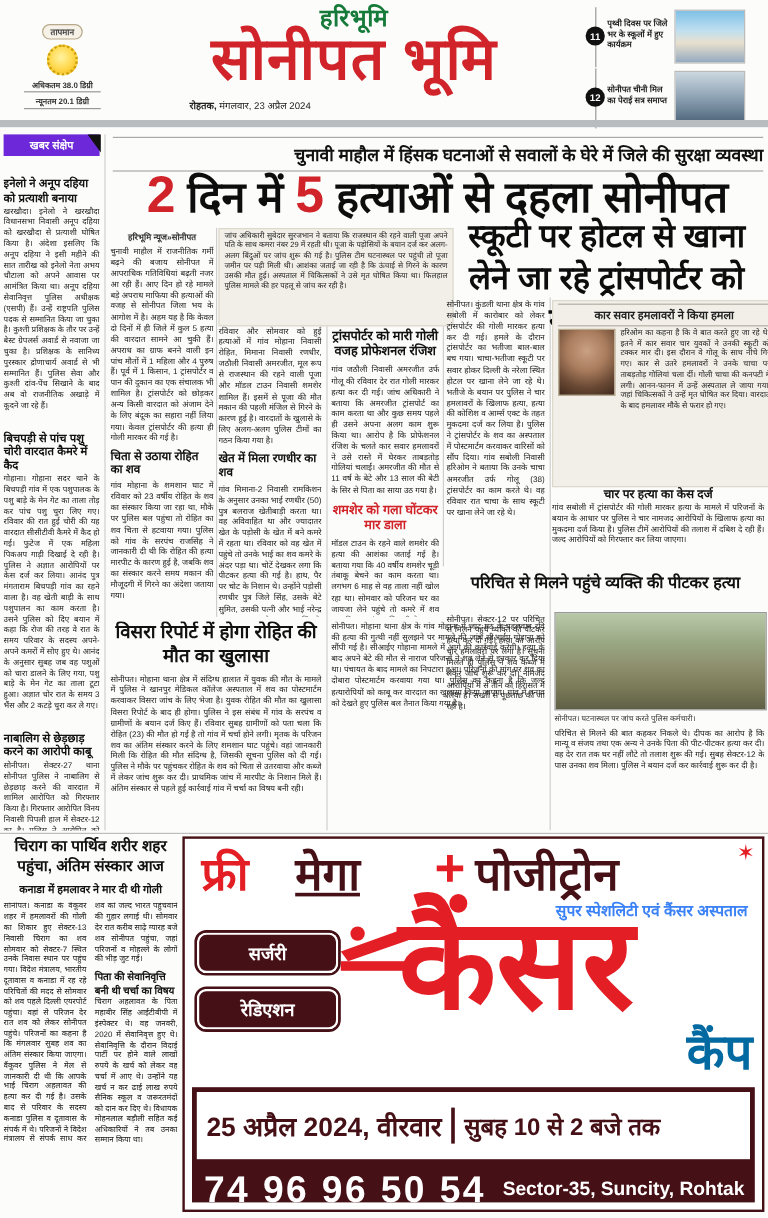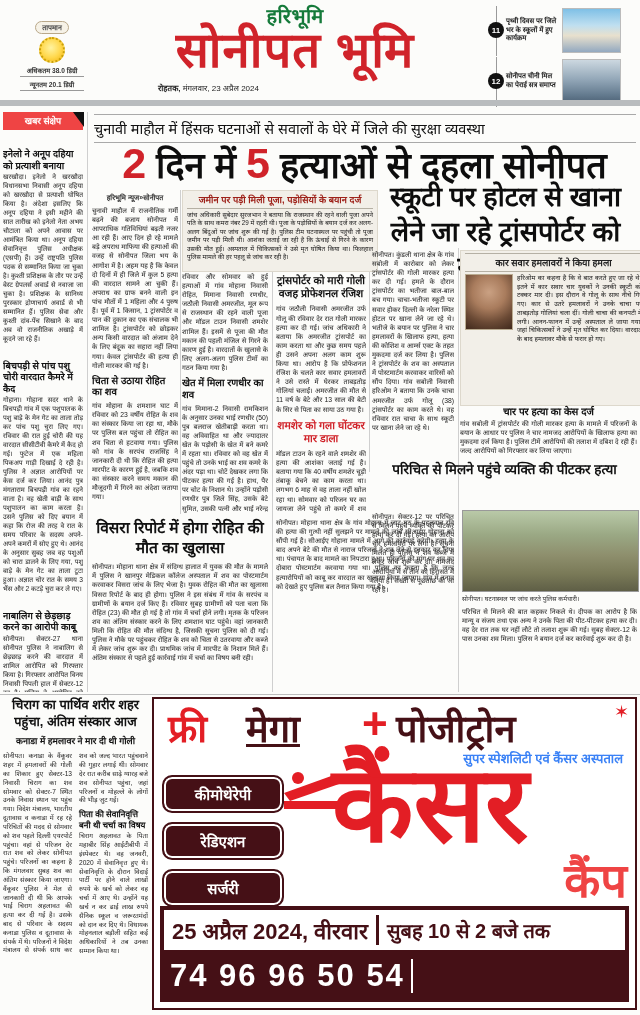--- a/index.html
+++ b/index.html
@@ -29,31 +29,31 @@
   .teaser .rail{position:absolute;left:8px;top:-2px;bottom:-4px;width:1px;background:#9a9a9a;}
   .badge{position:absolute;left:0;width:16px;height:16px;border-radius:50%;background:#111;color:#fff;
          font-size:8px;font-weight:bold;display:flex;align-items:center;justify-content:center;}
   .tz{font-size:6.9px;font-weight:bold;width:52px;line-height:1.25;color:#222;}
   .thumb{width:57px;height:43px;border:1px solid #bbb;flex:none;}
   .thumb1{background:linear-gradient(180deg,#7fc0e6 0%,#bfdff0 38%,#e8e0cd 62%,#93a9c0 100%);}
   .thumb2{background:linear-gradient(180deg,#ccd8e0 0%,#93a7b8 45%,#657c90 80%,#4d6276 100%);}
   .graybar{left:0;top:100px;width:640px;height:6px;background:#b9bcbe;}
 
   
-  .sb-label{left:3px;top:112px;width:80px;background:#ef4444;color:#fff;font-size:9px;font-weight:800;
+  .sb-label{left:3px;top:112px;width:80px;background:#6d28d9;color:#fff;font-size:9px;font-weight:800;
             text-align:center;padding:2px 0 3px;position:absolute;}
   .sb-label .fold{position:absolute;right:-1px;top:0;width:0;height:0;
                   border-top:15px solid #111;border-left:11px solid transparent;}
   .sidebar{left:3px;top:132px;width:80px;height:560px;overflow:hidden;}
   .sidebar h3{font-size:9.5px;font-weight:800;line-height:1.22;margin:16px 0 2px;}
   .sidebar p{font-size:6.7px;}
 
   
   .kicker{left:94px;top:114px;width:542px;border-top:1px solid #a9a9a9;border-bottom:1px solid #a9a9a9;
-          padding:3px 0 4px;text-align:left;font-size:14.5px;font-weight:400;color:#111;}
+          padding:3px 0 4px;text-align:right;font-size:14.5px;font-weight:700;color:#111;}
   .mainhl{left:92px;top:138px;width:545px;text-align:center;font-weight:800;font-size:36px;line-height:1.2;
           color:#0d0d0d;white-space:nowrap;}
   .mainhl .num{color:#d0232a;font-weight:900;font-size:43px;}
   .byline{font-size:7px;font-weight:bold;text-align:center;margin-bottom:4px;color:#333;}
   .colA{left:92px;top:193px;width:86px;height:321px;overflow:hidden;}
   .colsub{font-size:9.8px;font-weight:800;line-height:1.2;margin:5px 0 3px;}
   .box{background:#f2efe8;border:1px solid #ddd8cc;}
   .pooja{left:182px;top:190px;width:186px;height:76px;padding:2px 4px;overflow:hidden;}
   .boxtitle{font-size:9.3px;font-weight:800;color:#9e221a;text-align:center;
             border-bottom:1px solid #b5b0a4;padding-bottom:2px;margin-bottom:2px;}
@@ -70,21 +70,21 @@
   .attack .row{display:flex;gap:4px;}
   .mugshot{width:46px;height:54px;flex:none;border:1px solid #b9ab90;
            background:radial-gradient(circle at 50% 32%,#caa183 0%,#a97c5d 38%,#6b4a35 70%,#40291c 100%);}
   .attack p{font-size:6.5px;}
   .case-sub{left:460px;top:404px;width:177px;font-size:10px;font-weight:800;text-align:center;}
   .case-body{left:460px;top:419px;width:177px;height:56px;overflow:hidden;}
   .visra{left:92px;top:518px;width:176px;height:174px;overflow:hidden;}
   .secthl{font-size:15.5px;font-weight:800;text-align:center;line-height:1.3;margin-bottom:4px;}
   .ravi{left:276px;top:518px;width:178px;height:174px;overflow:hidden;}
   .ravi .secthl{font-size:14px;}
-  .parichit-hl{left:372px;top:461px;width:265px;font-size:13.5px;font-weight:800;text-align:center;line-height:1.3;}
+  .parichit-hl{left:372px;top:477px;width:265px;font-size:13.5px;font-weight:800;text-align:center;line-height:1.3;}
   .parichit-col{left:372px;top:512px;width:82px;height:180px;overflow:hidden;}
   .parichit-fig{left:462px;top:510px;width:175px;}
   .scene{width:175px;height:80px;border:1px solid #999;
          background:linear-gradient(180deg,#b9c9a8 0%,#9aa884 30%,#8e8f6d 55%,#7a7a58 78%,#5f5f46 100%);}
   .caption{font-size:6.4px;color:#333;margin-top:2px;}
   .parichit-body{left:462px;top:607px;width:175px;height:85px;overflow:hidden;}
 
   
   .chirag{left:3px;top:697px;width:145px;height:316px;overflow:hidden;}
   .chirag h2{font-size:12.8px;font-weight:800;text-align:center;line-height:1.3;}
@@ -99,23 +99,23 @@
   .ad .mega{position:absolute;left:92px;top:2px;font-size:38px;font-weight:900;color:#451016;text-decoration:underline;}
   .ad .plus{position:absolute;left:208px;top:0px;font-size:44px;font-weight:900;color:#e31e25;}
   .ad .positron{position:absolute;left:242px;top:2px;font-size:38px;font-weight:900;color:#451016;}
   .ad .star{position:absolute;right:6px;top:2px;font-size:18px;color:#e31e25;}
   .ad .tagline{position:absolute;right:12px;top:50px;font-size:13px;font-weight:800;color:#3b82f6;}
   .pillcol{position:absolute;left:8px;top:76px;width:122px;}
   .pill2{background:#451016;color:#fff;font-size:15px;font-weight:800;text-align:center;
          padding:7px 2px;border-radius:10px;margin-bottom:9px;box-shadow:inset 0 0 0 2px #fff;border:2px solid #451016;}
   .patient{position:absolute;left:128px;top:72px;}
   .cancer{position:absolute;left:178px;top:52px;font-size:106px;font-weight:900;color:#e31e25;line-height:1;}
-  .camp{position:absolute;right:8px;top:148px;font-size:47px;font-weight:900;color:#ef4444;}
+  .camp{position:absolute;right:8px;top:148px;font-size:41px;font-weight:900;color:#0369a1;}
   .adpanel{position:absolute;left:6px;right:6px;bottom:6px;height:96px;background:#451016;padding:4px;box-sizing:border-box;}
-  .adrow1{background:#fff;color:#451016;display:flex;align-items:center;height:40px;font-weight:800;}
+  .adrow1{background:#fff;color:#451016;display:flex;align-items:center;height:56px;font-weight:800;}
   .adrow1 .d{font-size:22px;padding:0 8px;white-space:nowrap;}
   .adrow1 .sep{width:3px;height:30px;background:#451016;}
   .adrow1 .t{font-size:20px;padding:0 8px;white-space:nowrap;}
   .adrow2{color:#fff;display:flex;align-items:center;height:44px;margin-top:4px;}
   .adrow2 .ph{font-size:31px;font-weight:900;letter-spacing:2px;padding:0 6px;white-space:nowrap;}
   .adrow2 .sep{width:2px;height:34px;background:#fff;}
   .adrow2 .ad-addr{font-size:16px;font-weight:800;padding:0 8px;white-space:nowrap;}
 </style>
 </head>
 <body>
@@ -180,21 +180,20 @@
   </div>
 
   <div class="colA abs">
     <div class="byline">हरिभूमि न्यूज»सोनीपत</div>
     <p>चुनावी माहौल में राजनीतिक गर्मी बढ़ने की बजाय सोनीपत में आपराधिक गतिविधियां बढ़ती नजर आ रही हैं। आए दिन हो रहे मामले बड़े अपराध माफिया की हत्याओं की वजह से सोनीपत जिला भय के आगोश में है। अहम यह है कि केवल दो दिनों में ही जिले में कुल 5 हत्या की वारदात सामने आ चुकी हैं। अपराध का ग्राफ बनने वाली इन पांच मौतों में 1 महिला और 4 पुरुष हैं। पूर्व में 1 किसान, 1 ट्रांसपोर्टर व पान की दुकान का एक संचालक भी शामिल है। ट्रांसपोर्टर को छोड़कर अन्य किसी वारदात को अंजाम देने के लिए बंदूक का सहारा नहीं लिया गया। केवल ट्रांसपोर्टर की हत्या ही गोली मारकर की गई है।</p>
     <h4 class="colsub">चिता से उठाया रोहित का शव</h4>
     <p>गांव मोहाना के शमशान घाट में रविवार को 23 वर्षीय रोहित के शव का संस्कार किया जा रहा था, मौके पर पुलिस बल पहुंचा तो रोहित का शव चिता से हटवाया गया। पुलिस को गांव के सरपंच राजसिंह ने जानकारी दी थी कि रोहित की हत्या मारपीट के कारण हुई है, जबकि शव का संस्कार करने समय मकान की मौजूदगी में गिरने का अंदेशा जताया गया।</p>
   </div>
 
   <div class="abs box pooja">
-    <div class="boxtitle">जमीन पर पड़ी मिली पूजा, पड़ोसियों के बयान दर्ज</div>
     <p>जांच अधिकारी सुबेदार सुरजभान ने बताया कि राजस्थान की रहने वाली पूजा अपने पति के साथ कमरा नंबर 29 में रहती थी। पूजा के पड़ोसियों के बयान दर्ज कर अलग-अलग बिंदुओं पर जांच शुरू की गई है। पुलिस टीम घटनास्थल पर पहुंची तो पूजा जमीन पर पड़ी मिली थी। आशंका जताई जा रही है कि ऊंचाई से गिरने के कारण उसकी मौत हुई। अस्पताल में चिकित्सकों ने उसे मृत घोषित किया था। फिलहाल पुलिस मामले की हर पहलू से जांच कर रही है।</p>
   </div>
 
   <div class="abs scooty-hl">स्कूटी पर होटल से खाना लेने जा रहे ट्रांसपोर्टर को गोली मारी</div>
 
   <div class="abs colB">
     <p>रविवार और सोमवार को हुई हत्याओं में गांव मोहाना निवासी रोहित, मिमाना निवासी रणधीर, जठौली निवासी अमरजीत, मूल रूप से राजस्थान की रहने वाली पूजा और मॉडल टाउन निवासी शमशेर शामिल हैं। इसमें से पूजा की मौत मकान की पहली मंजिल से गिरने के कारण हुई है। वारदातों के खुलासे के लिए अलग-अलग पुलिस टीमों का गठन किया गया है।</p>
     <h4 class="colsub">खेत में मिला रणधीर का शव</h4>
     <p>गांव मिमाना-2 निवासी रामकिशन के अनुसार उनका भाई रणधीर (50) पुत्र बलराज खेतीबाड़ी करता था। वह अविवाहित था और ज्यादातर खेत के पड़ोसी के खेत में बने कमरे में रहता था। रविवार को वह खेत में पहुंचे तो उनके भाई का शव कमरे के अंदर पड़ा था। चोटें देखकर लगा कि पीटकर हत्या की गई है। हाथ, पैर पर चोट के निशान थे। उन्होंने पड़ोसी रणधीर पुत्र जिले सिंह, उसके बेटे सुमित, उसकी पत्नी और भाई नरेन्द्र पर हत्या का आरोप जताया। जिसके आधार पर केस दर्ज कर लिया गया है।</p>
   </div>
@@ -255,40 +254,40 @@
 
   <div class="abs ad">
     <span class="free">फ्री</span>
     <span class="mega">मेगा</span>
     <span class="plus">+</span>
     <span class="positron">पोजीट्रोन</span>
     <span class="star">✶</span>
     <div class="tagline">सुपर स्पेशलिटी एवं कैंसर अस्पताल</div>
 
     <div class="pillcol">
-      <div class="pill2">कीमोथेरेपी</div>
+      <div class="pill2">सर्जरी</div>
       <div class="pill2">रेडिएशन</div>
-      <div class="pill2">सर्जरी</div>
     </div>
 
     <svg class="patient" width="64" height="40" viewBox="0 0 64 40">
       <circle cx="16" cy="7" r="6" fill="#e31e25"></circle>
       <path d="M2 22 L52 4 L60 4 L60 12 L8 30 Z" fill="#e31e25"></path>
       <rect x="2" y="30" width="58" height="8" fill="#e31e25"></rect>
     </svg>
 
     <div class="cancer">कैंसर</div>
     <div class="camp">कैंप</div>
 
     <div class="adpanel">
       <div class="adrow1">
         <span class="d">25 अप्रैल 2024, वीरवार</span>
         <span class="sep"></span>
         <span class="t">सुबह 10 से 2 बजे तक</span>
       </div>
       <div class="adrow2">
         <span class="ph">74 96 96 50 54</span>
         <span class="sep"></span>
+        <span class="ad-addr">Sector-35, Suncity, Rohtak</span>
       </div>
     </div>
   </div>
 
 </div>
 
 </body></html>

